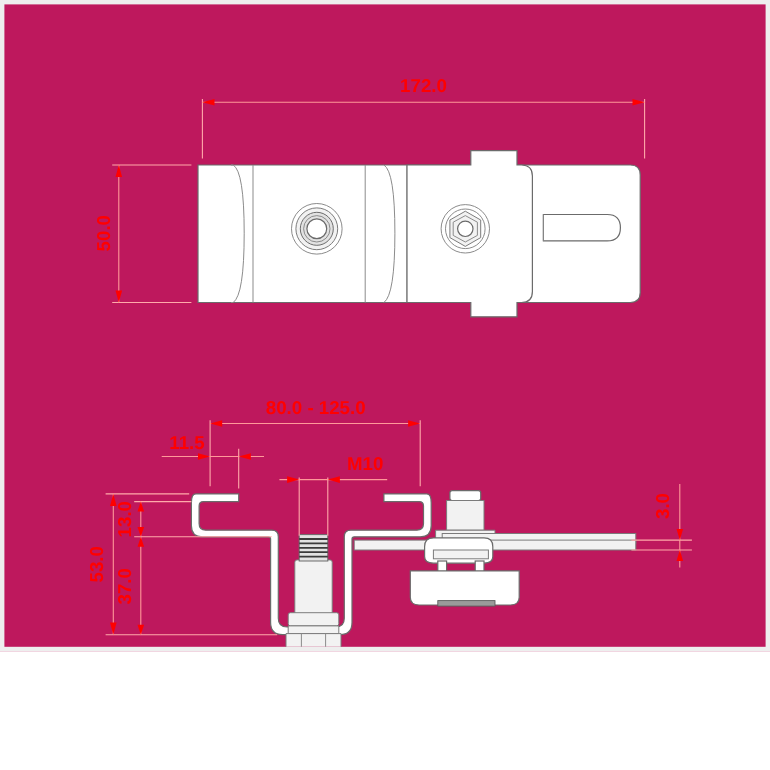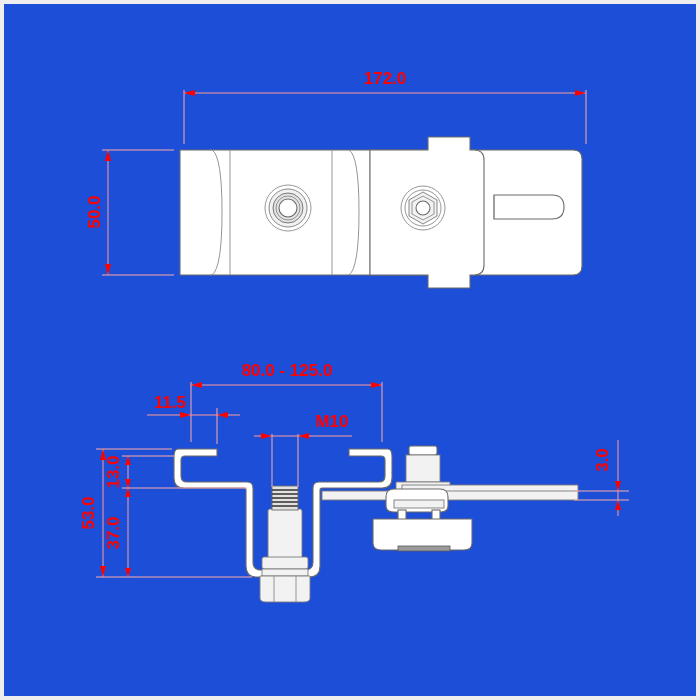--- a/index.html
+++ b/index.html
@@ -8,23 +8,23 @@
     background: #ffffff;
   }
   body {
     width: 700px;
     height: 700px;
     font-family: "Liberation Sans", sans-serif;
   }
   #canvas-frame {
     position: relative;
     width: 700px;
-    height: 700px;
+    height: 592px;
     box-sizing: border-box;
-    background: #1d4ed8;
+    background: #be185d;
     border: 4px solid #eeeeee;
     overflow: hidden;
   }
   #drawing-svg {
     position: absolute;
     left: 0;
     top: 0;
     display: block;
   }
   .dim-text {

